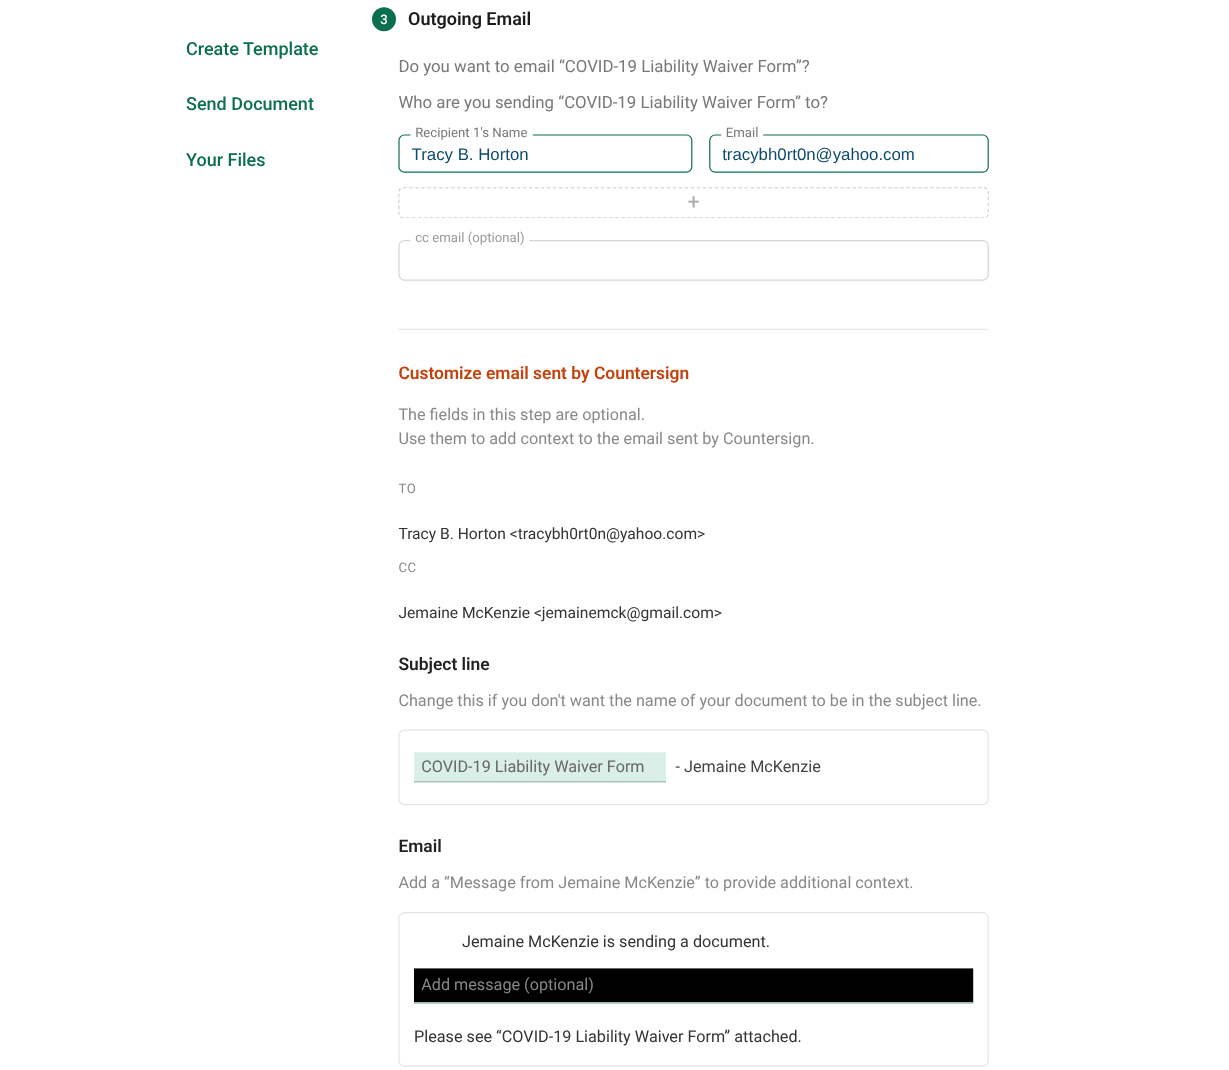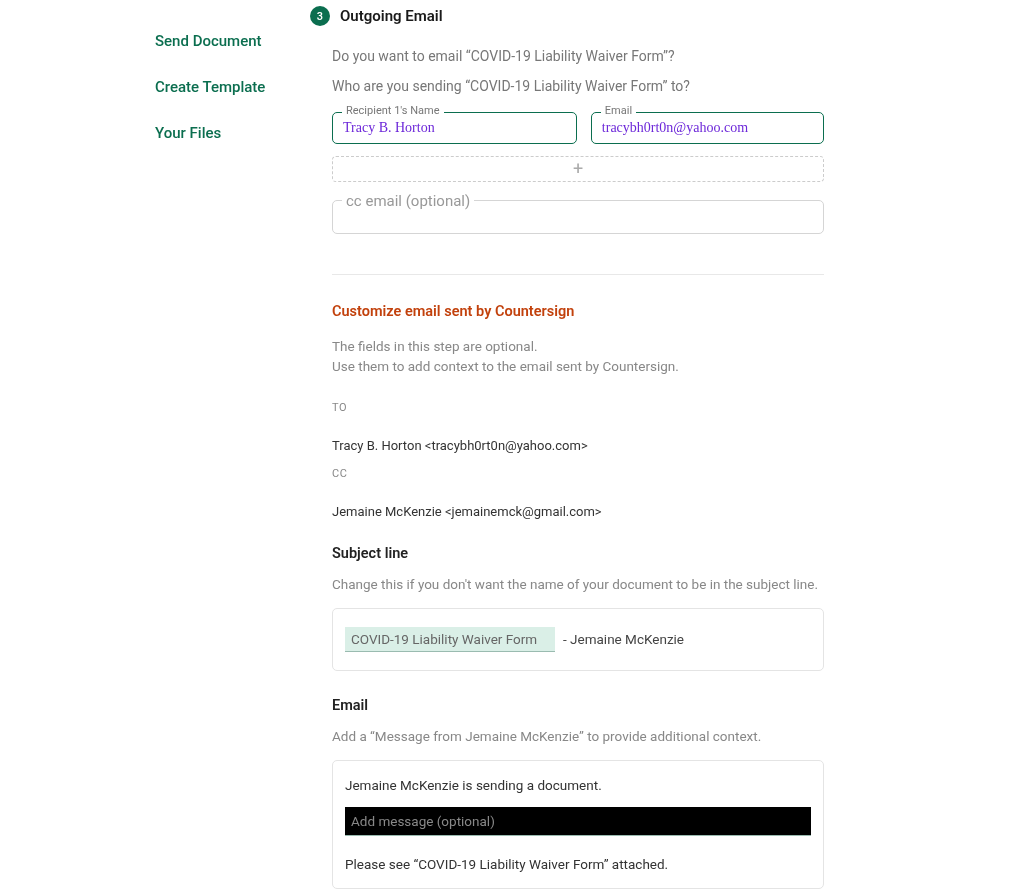--- a/index.html
+++ b/index.html
@@ -114,22 +114,22 @@
       color: #777;
       text-align: right;
     }
     .text-input {
       width: 100%;
       height: 32px;
       border: 1.5px solid #0b6e4f;
       border-radius: 5px;
       padding: 0 10px;
       font-size: 14px;
-      color: #6d28d9;
-      font-family: Liberation Serif, serif;
+      color: #0c4a6e;
+      font-family: Liberation Sans, sans-serif;
       outline: none;
     }
     .add-row {
       border: 1px dashed #ccc;
       border-radius: 4px;
       height: 26px;
       display: flex;
       align-items: center;
       justify-content: center;
       color: #aaa;
@@ -151,21 +151,21 @@
       font-size: 14px;
       font-family: inherit;
       outline: none;
     }
     .cc-label {
       position: absolute;
       top: -8px;
       left: 10px;
       background: #fff;
       padding: 0 4px;
-      font-size: 15px;
+      font-size: 11px;
       color: #999;
     }
     hr.divider {
       border: none;
       border-top: 1px solid #e8e8e8;
       margin-bottom: 28px;
     }
     .section-title {
       font-weight: 600;
       font-size: 14.5px;
@@ -234,20 +234,21 @@
     }
     .email-card {
       border: 1px solid #e4e4e4;
       border-radius: 5px;
       padding: 16px 12px;
     }
     .email-line {
       font-size: 13.5px;
       color: #333;
       margin-bottom: 14px;
+      margin-left: 40px;
     }
     .message-input {
       width: 100%;
       background: #000000;
       border: none;
       border-bottom: 1px solid #9abbb0;
       padding: 6px 6px;
       font-size: 13.5px;
       color: #888;
       font-family: inherit;
@@ -270,22 +271,22 @@
       font-weight: 500;
       cursor: pointer;
       font-family: inherit;
     }
   </style>
 </head>
 <body>
 
 <div class="container">
   <nav class="sidebar">
+    <div class="sidebar-item">Create Template</div>
     <div class="sidebar-item">Send Document</div>
-    <div class="sidebar-item">Create Template</div>
     <div class="sidebar-item">Your Files</div>
   </nav>
 
   <main class="main">
     <div class="step-header">
       <div class="step-circle">3</div>
       <div class="step-title">Outgoing Email</div>
     </div>
 
     <div class="content">

